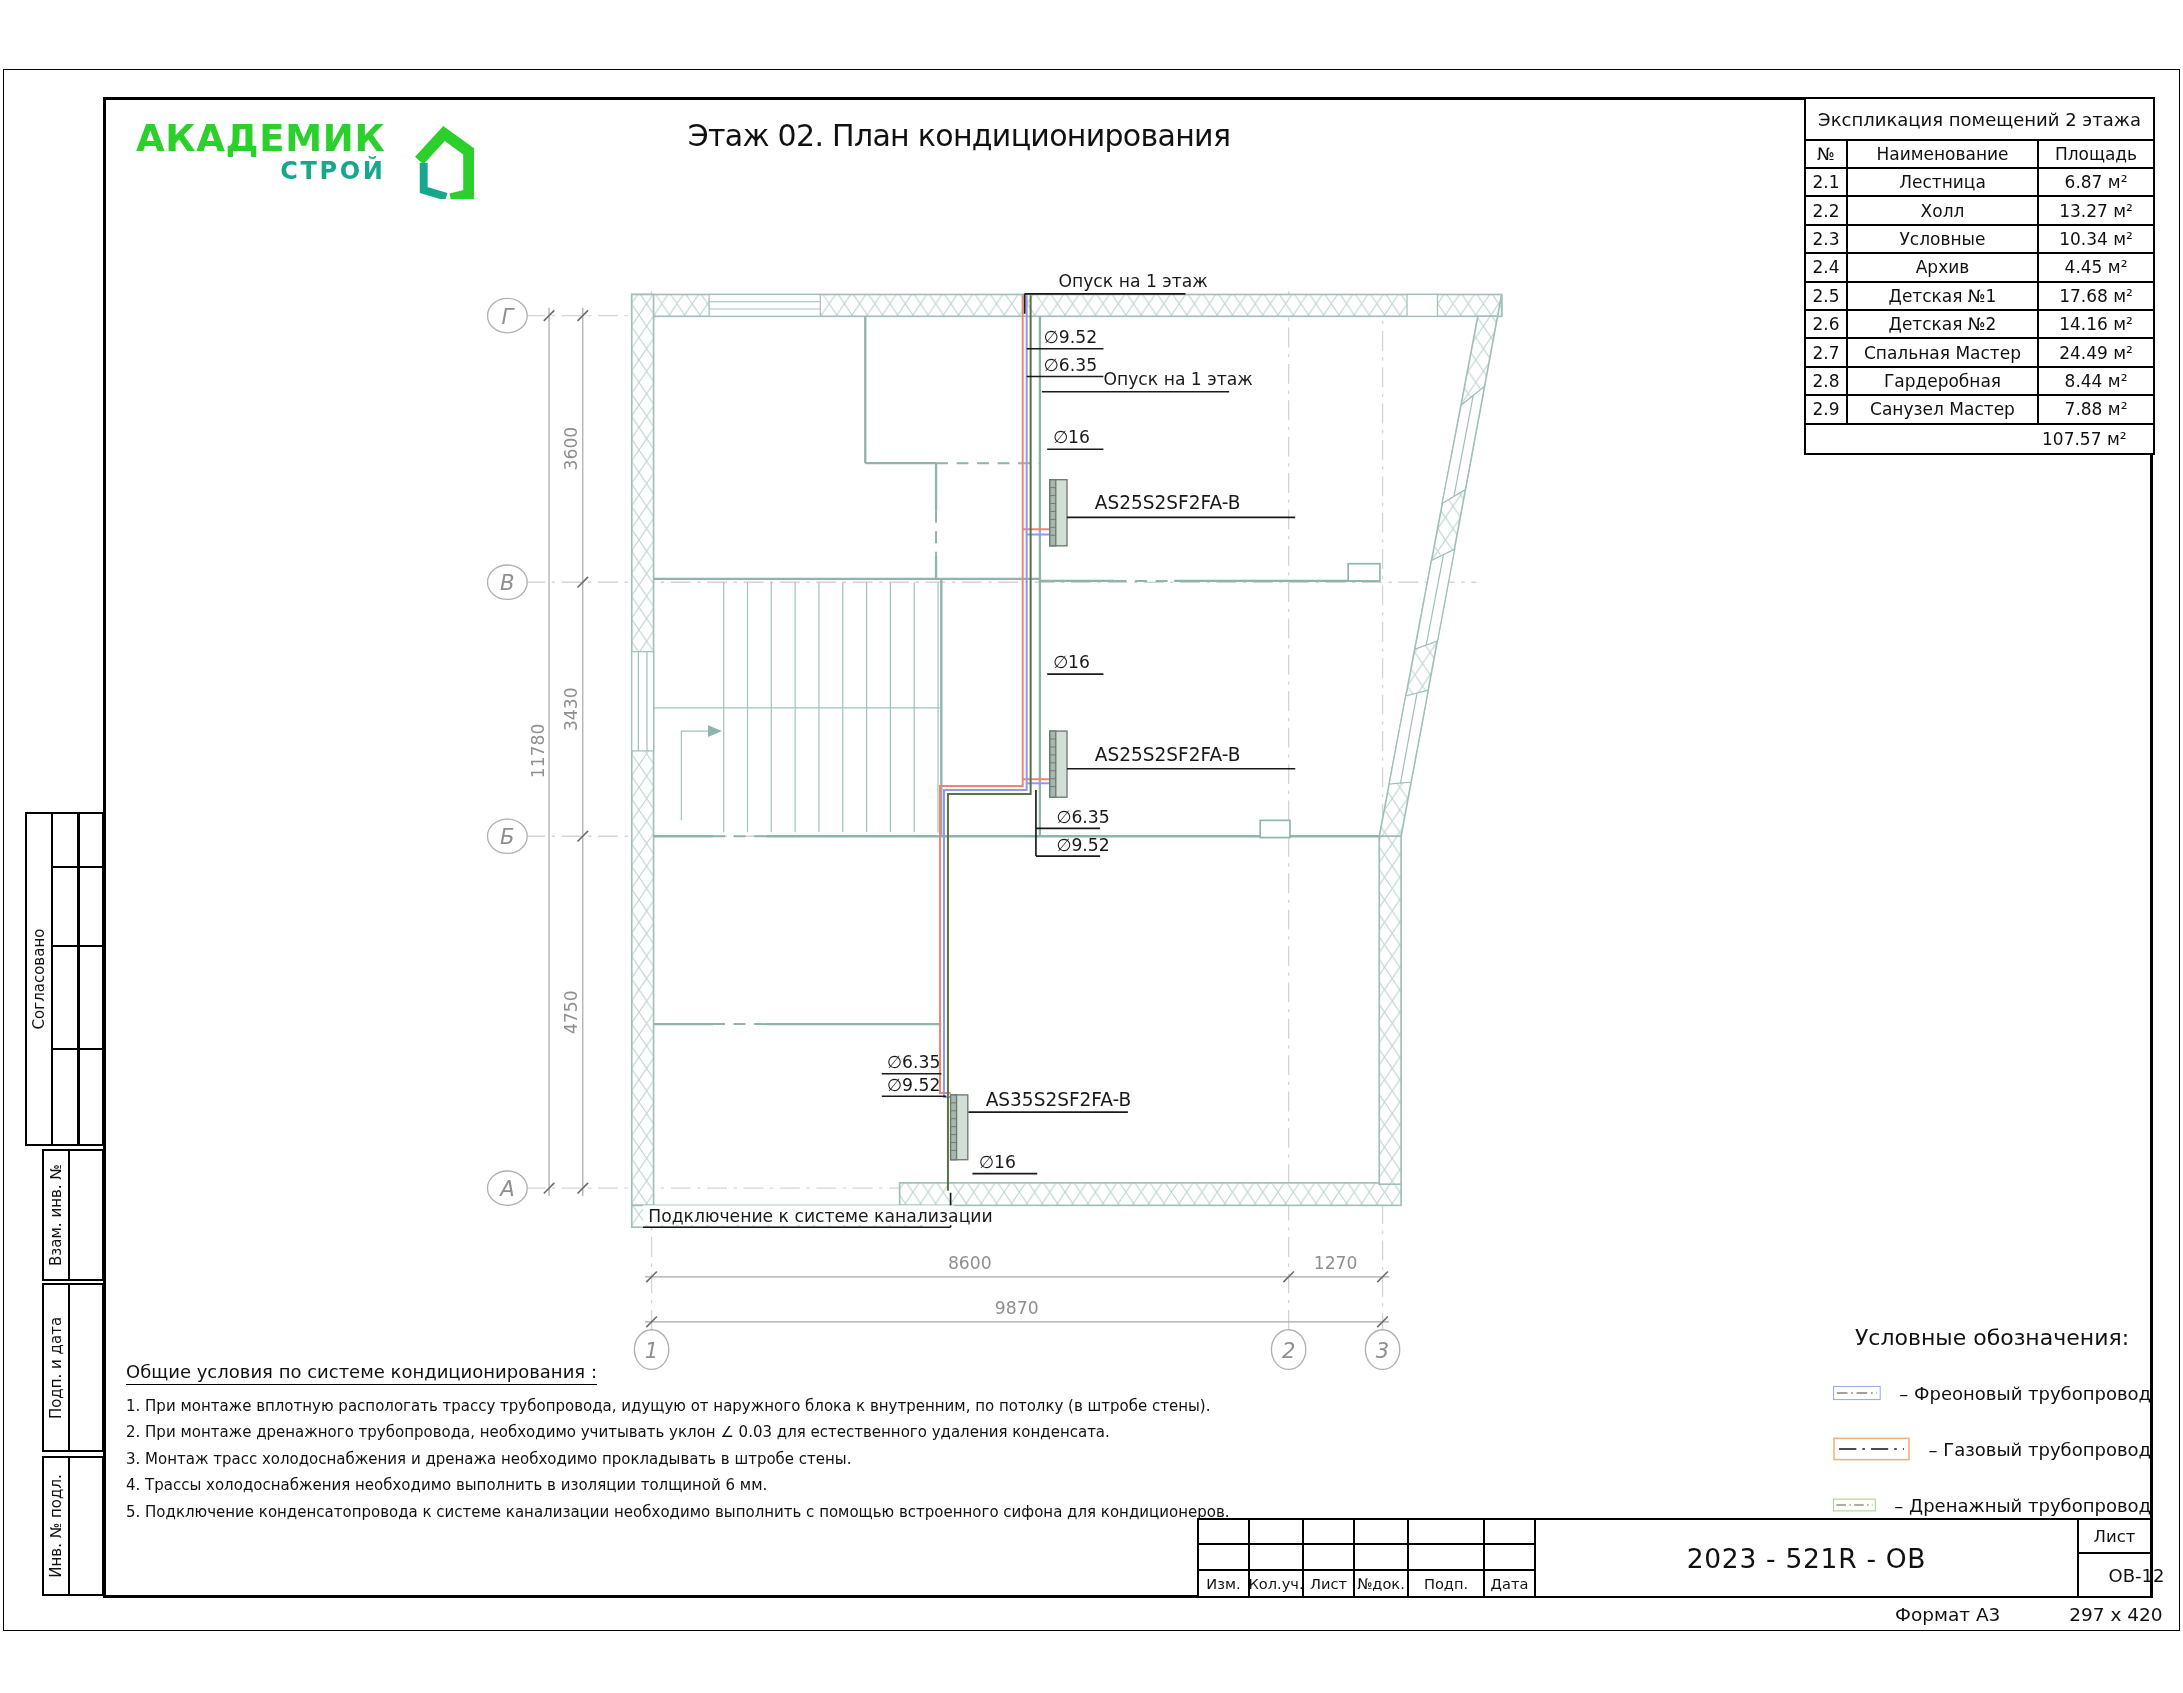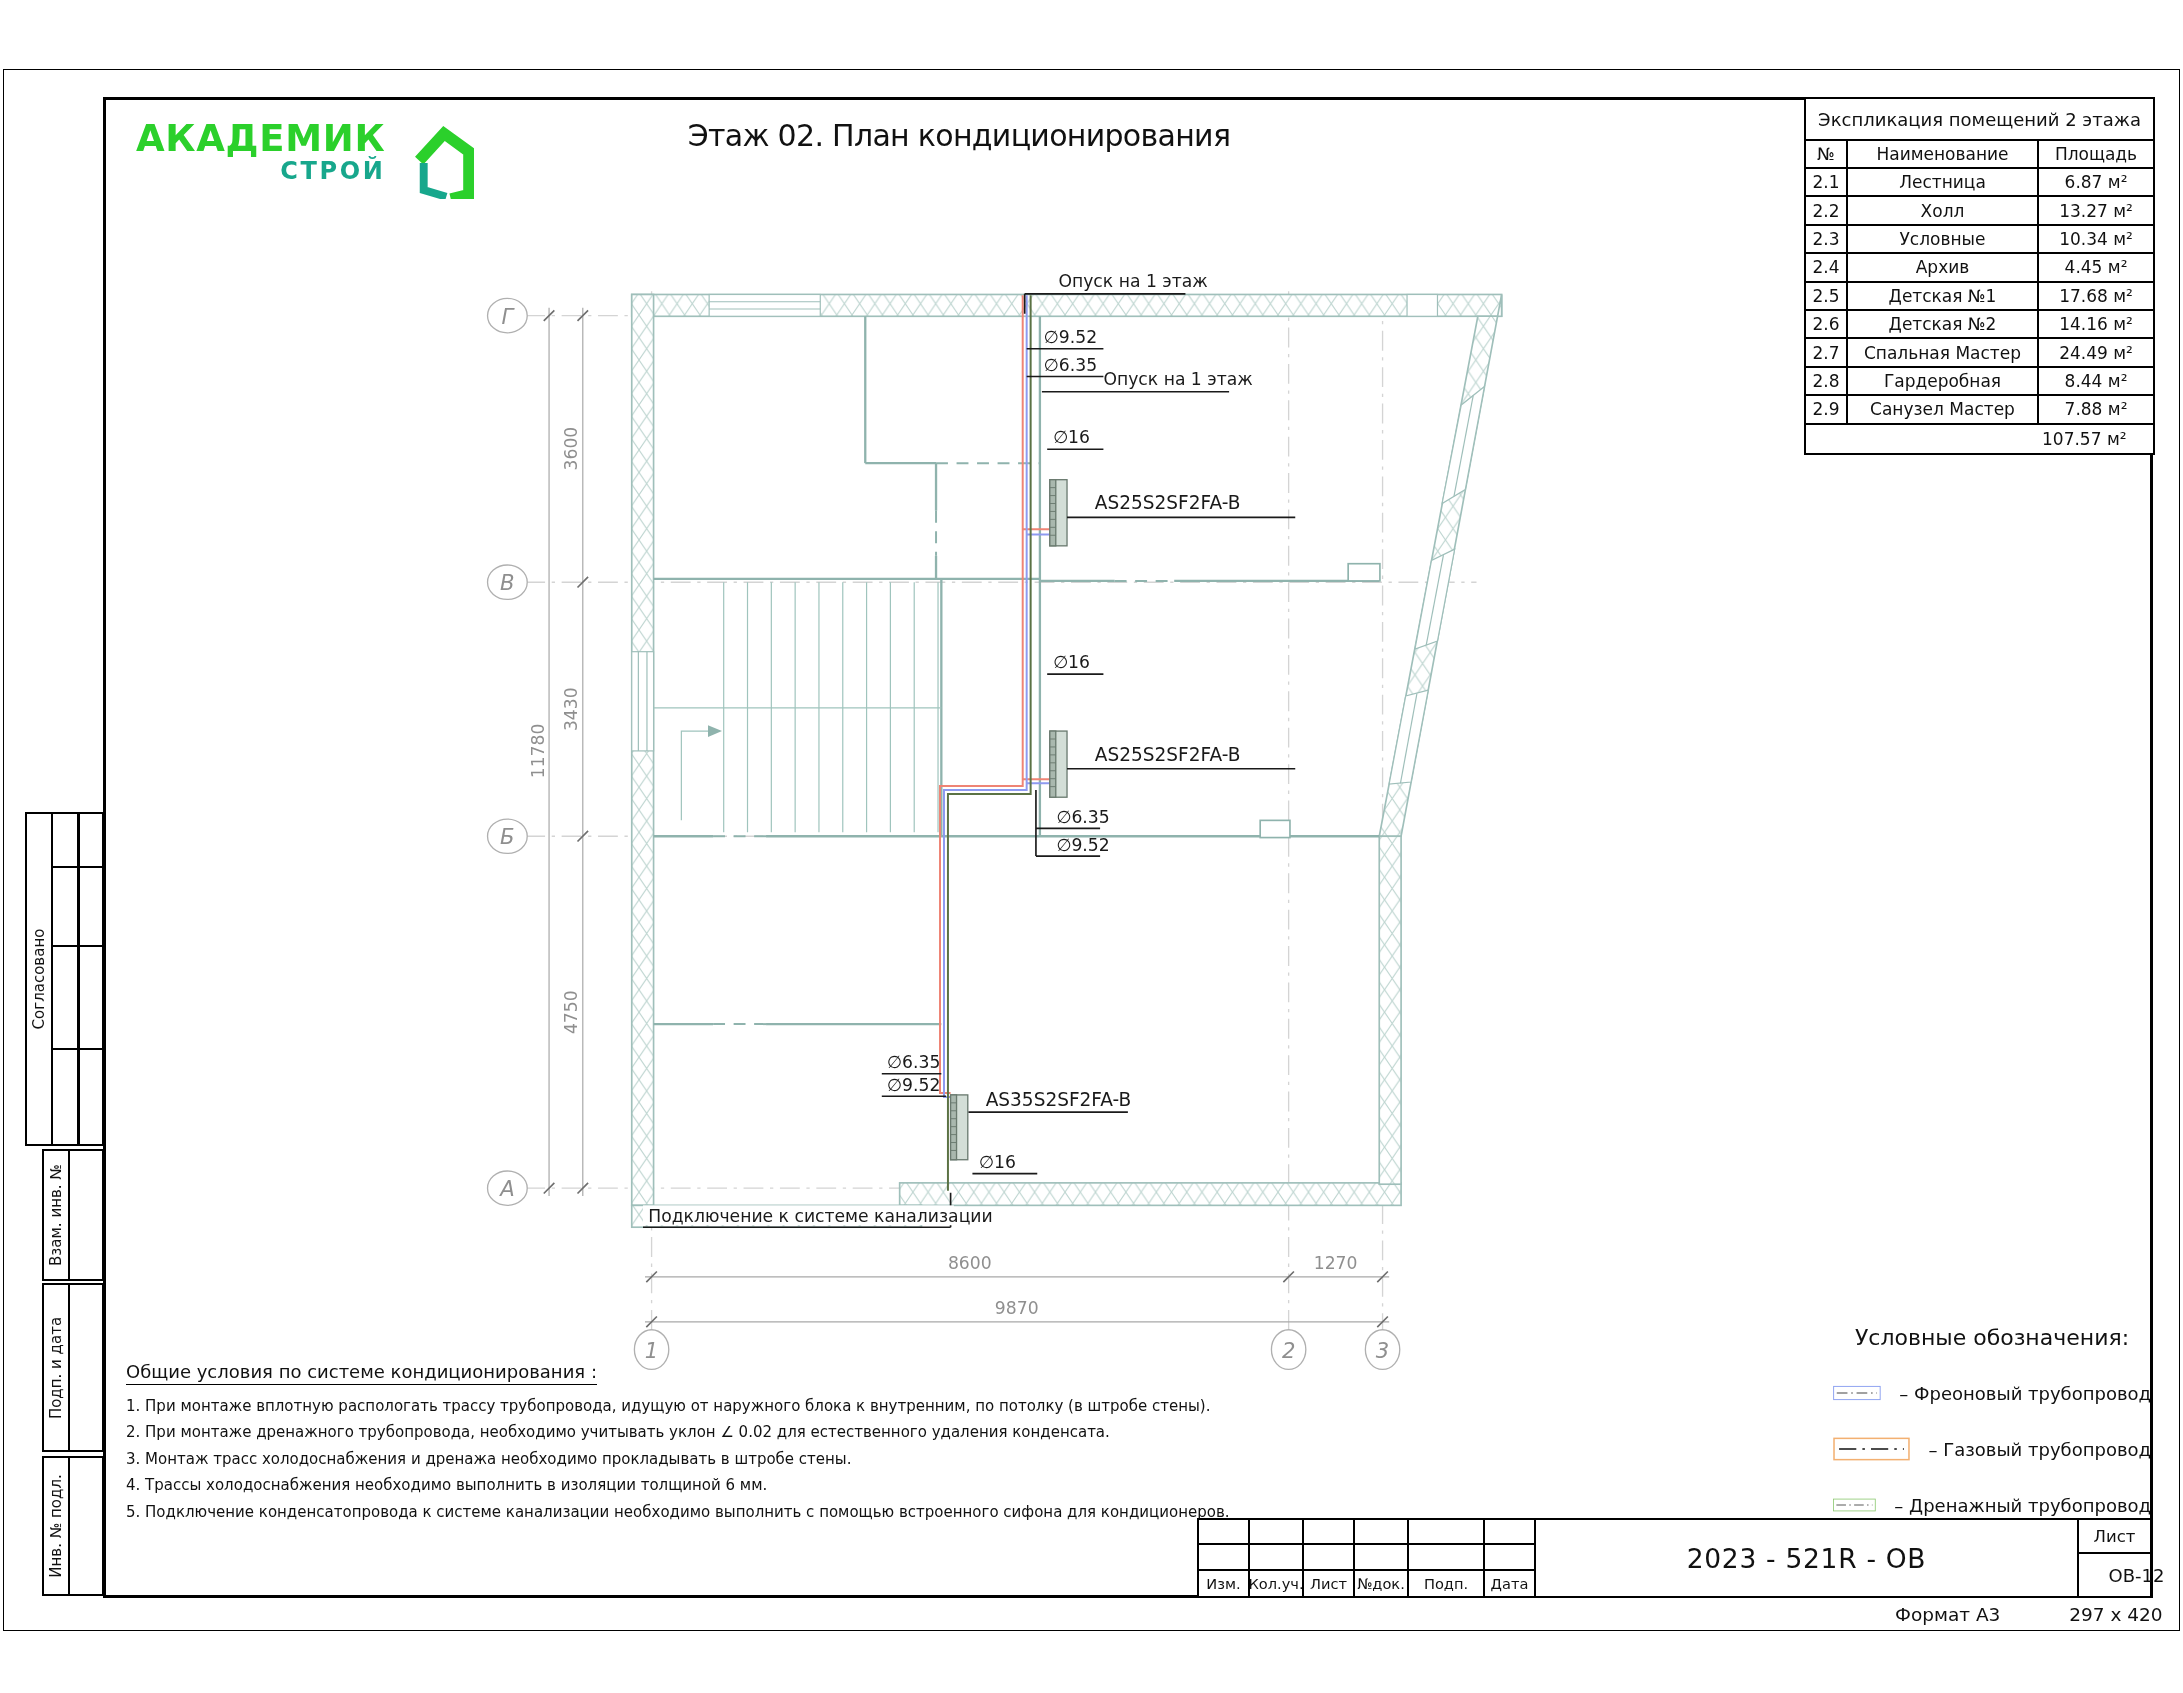--- a/index.html
+++ b/index.html
@@ -337,21 +337,21 @@
       <rect x="2" y="2" width="148" height="42" fill="#fff" stroke-width="3" stroke="#8fca74"></rect>
       <path d="M12,23 H140" stroke="#111" stroke-width="2.5" stroke-dasharray="34 12 5 12" fill="none"></path>
     </svg>
     <div class="legend-label">– Дренажный трубопровод</div>
   </div>
 </div>
 
 <div class="abs notes">
   <div class="notes-heading"><span>Общие условия по системе кондиционирования :</span></div>
   <div class="notes-item">1. При монтаже вплотную распологать трассу трубопровода, идущую от наружного блока к внутренним, по потолку (в штробе стены).</div>
-  <div class="notes-item">2. При монтаже дренажного трубопровода, необходимо учитывать уклон ∠ 0.02 для естественного удаления конденсата.</div>
+  <div class="notes-item">2. При монтаже дренажного трубопровода, необходимо учитывать уклон ∠ 0.03 для естественного удаления конденсата.</div>
   <div class="notes-item">3. Монтаж трасс холодоснабжения и дренажа необходимо прокладывать в штробе стены.</div>
   <div class="notes-item">4. Трассы холодоснабжения необходимо выполнить в изоляции толщиной 6 мм.</div>
   <div class="notes-item">5. Подключение конденсатопровода к системе канализации необходимо выполнить с помощью встроенного сифона для кондиционеров.</div>
 </div>
 
 <div class="abs tb">
   <div class="tb-grid">
     <div class="tb-grid-row">
       <div class="tb-cell" style="width:51px"></div>
         <div class="tb-cell" style="width:54px"></div>

